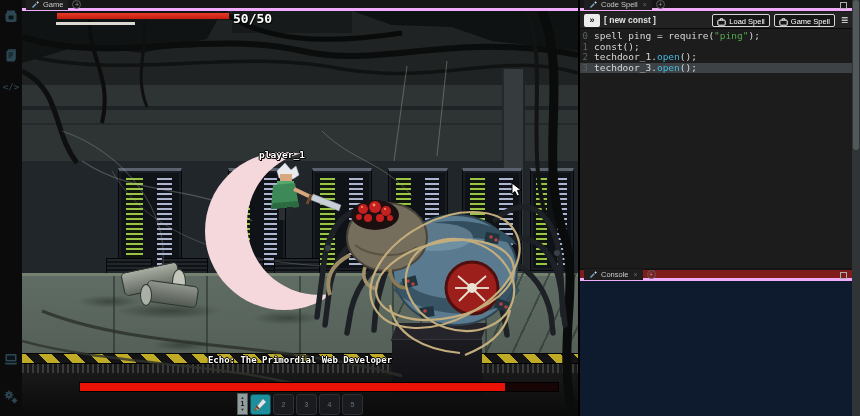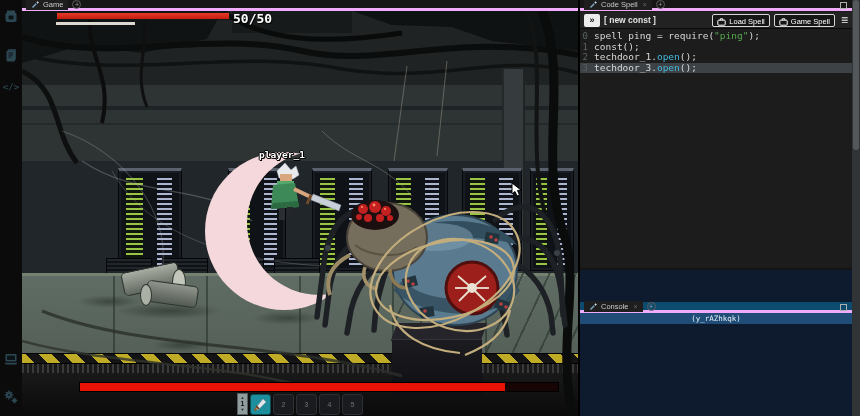--- a/index.html
+++ b/index.html
@@ -36,21 +36,21 @@
   .menu-btn{color:#eee;font-size:12px;line-height:12px;cursor:pointer;margin-left:2px;}
   .code-area{position:absolute;left:0;top:29px;width:272px;height:239px;background:#1c1c1c;padding-top:2px;font-family:"DejaVu Sans Mono",monospace;}
   .code-line{display:flex;height:10.5px;line-height:10.5px;font-size:9.5px;color:#d8d8d8;cursor:text;}
   .code-line .ln{width:14px;text-align:right;padding-right:6px;color:#5c6262;font-size:9px;}
   .code-line.selected{background:#3d4246;}
   .tok-string{color:#55a84f;}
   .tok-method{color:#45b8dd;}
 
   
   .console-panel{position:absolute;left:0;top:270px;width:272px;height:146px;background:#0e1a2e;}
-  .console-panel .tabbar{background:#0c4a6e;margin-top:32px;}
+  .console-panel .tabbar{background:#7f1d1d;}
   .console-entry{height:11px;background:#1f4d78;color:#e8eef5;font-family:"DejaVu Sans Mono",monospace;font-size:7.5px;line-height:11px;text-align:center;cursor:pointer;}
   .console-body{height:122px;background:#0e1a2e;}
 
   
   .game-view{position:absolute;left:0;top:11px;width:556px;height:405px;overflow:hidden;background:#23262a;}
   .rack{position:absolute;top:157px;height:103px;background:#0f1216;border:1px solid #05070a;border-top:3px solid #5a636d;box-shadow:inset 0 0 0 2px #191d23;}
   .rack .colg{position:absolute;left:12%;top:7px;bottom:5px;width:26%;background:repeating-linear-gradient(180deg,rgba(160,205,70,.95) 0 2px,rgba(16,22,14,1) 2px 5px);}
   .rack .colw{position:absolute;right:14%;top:7px;bottom:5px;width:24%;background:repeating-linear-gradient(180deg,rgba(200,210,238,.85) 0 2px,rgba(16,18,26,1) 2px 5px);}
   .grate{position:absolute;top:247px;height:16px;background:repeating-linear-gradient(180deg,#21262b 0 2px,#101316 2px 4px);border:1px solid #05060a;}
   .hazard{position:absolute;left:0;top:342px;width:556px;height:11px;border-top:1px solid #000;border-bottom:1px solid #000;
@@ -338,20 +338,21 @@
 
       <div class="hp-track">
         <div class="fill-red" style="width:100%"></div>
       </div>
       <div class="hp-text">50/50</div>
       <div class="stamina">
         <div class="fill-white" style="width:100%"></div>
       </div>
       <div class="pixel-label player-label">player_1</div>
 
+      <div class="pixel-label boss-name">Echo: The Primordial Web Developer</div>
       <div class="boss-track">
         <div class="fill-bossred" style="width:89%"></div>
       </div>
 
       <div class="hotbar">
         <div class="hb-selector">
           <span class="hb-arrow">▲</span>
           <span class="hb-num">1</span>
           <span class="hb-arrow">▼</span>
         </div>
@@ -451,21 +452,20 @@
           <svg width="9" height="9" viewBox="0 0 9 9">
               <path d="M1.5 7.5 L5.2 3.8" stroke="#7ba6bf" stroke-width="1.5"></path>
               <path d="M6.6 1l.5 1 1 .5-1 .5-.5 1-.5-1-1-.5 1-.5z" fill="#cfe3ee"></path>
             </svg>
           <span>Console</span>
           <span class="tab-close">×</span>
         </div>
         <span class="tab-add">+</span>
         <span class="panel-corner"></span>
       </div>
-      <div class="console-entry">(y_rAZhkqk)</div>
       <div class="console-body"></div>
     </div>
 
   </section>
 
   <div class="scrollbar">
       <div class="thumb"></div>
     </div>
 
 </div>

